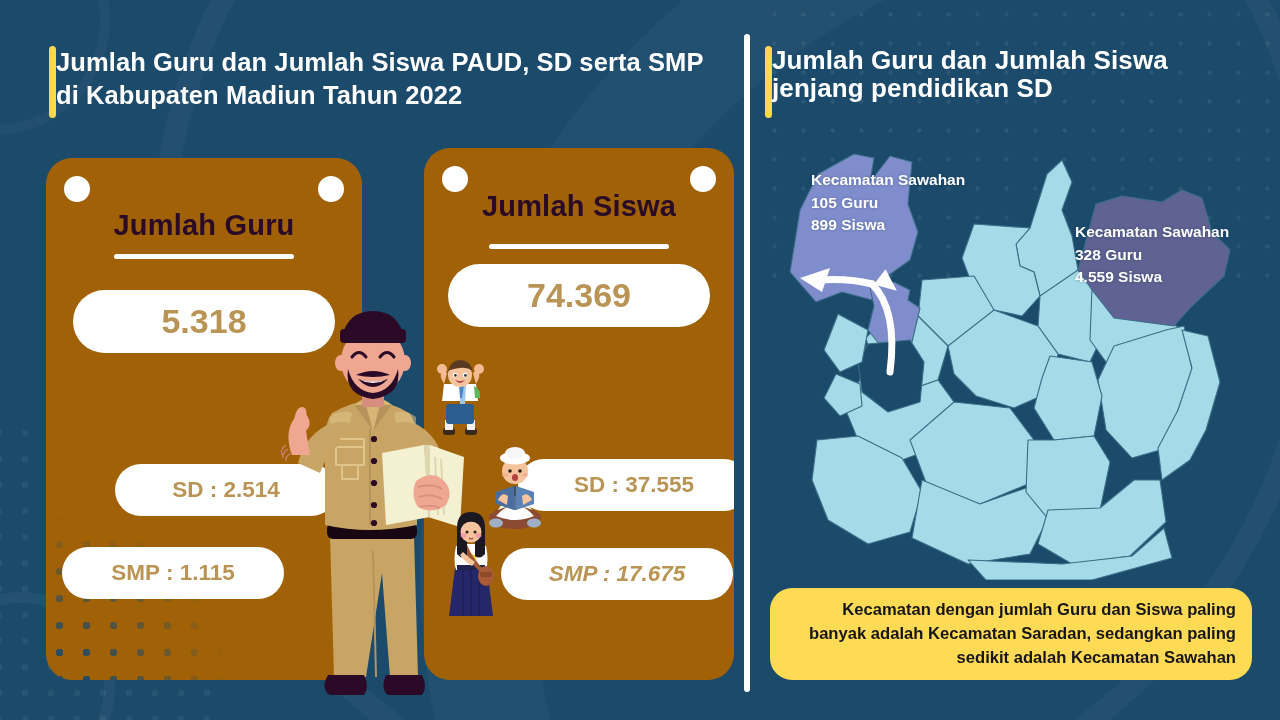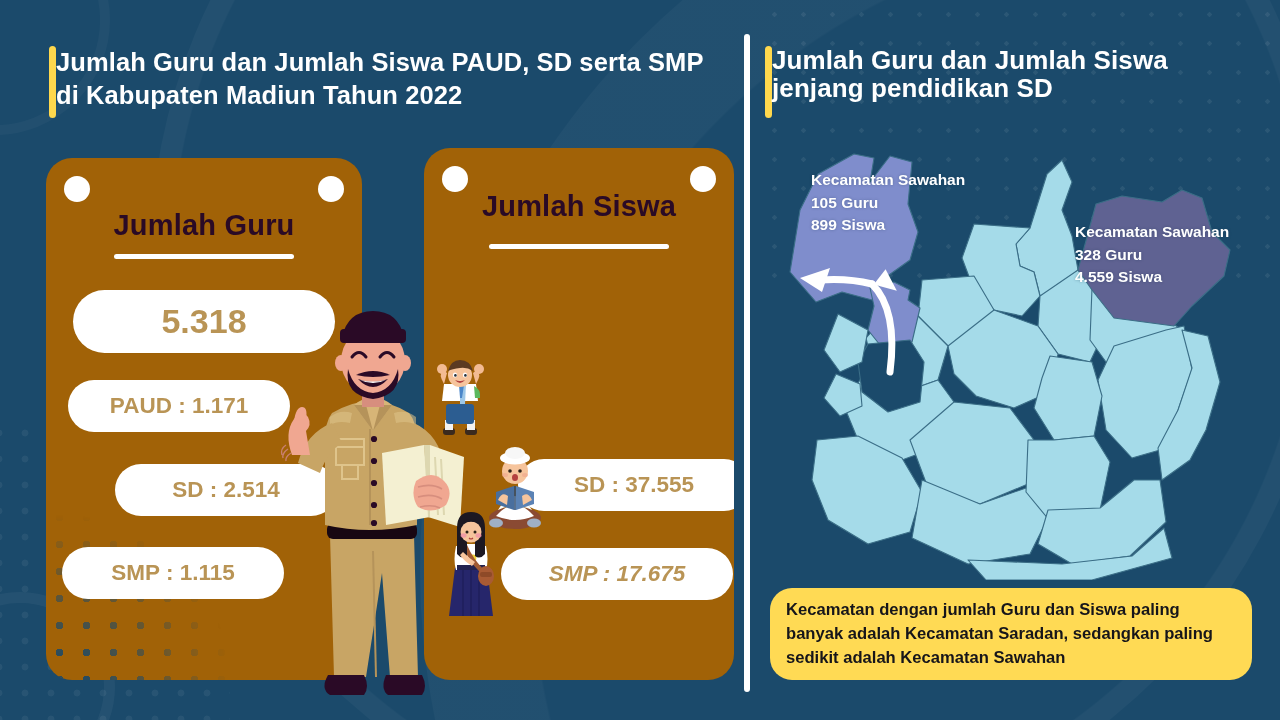--- a/index.html
+++ b/index.html
@@ -135,21 +135,21 @@
     font-size:15.5px; line-height:22.5px; white-space:nowrap;
     text-shadow: 0 0 3px rgba(20,50,75,.35);
   }
   #label-sawahan { left:49px; top:29px; }
   #label-saradan { left:313px; top:81px; }
 
   
   #caption-box {
     position:absolute; left:770px; top:588px; width:482px; height:92px;
     background:#ffda54; border-radius:22px;
-    display:flex; align-items:center; justify-content:center; text-align:left;
+    display:flex; align-items:center; justify-content:center; text-align:right;
     padding:6px 16px;
   }
   #caption-box .ctext {
     color:#16151a; font-weight:bold; font-size:16.6px; line-height:24px;
   }
 </style>
 </head>
 <body>
 
 <div class="bg">
@@ -173,30 +173,30 @@
   <div class="htxt">Jumlah Guru dan Jumlah Siswa jenjang pendidikan SD</div>
 </div>
 
 <div class="card" id="card-guru">
   <div class="dotfield"></div>
   <div class="pin l"></div>
   <div class="pin r"></div>
   <div class="card-title">Jumlah Guru</div>
   <div class="card-rule"></div>
   <div class="bigpill">5.318</div>
-  <div class="pill" id="pill-guru-0">PAUD : 1.171</div>
   <div class="pill" id="pill-guru-1">SD : 2.514</div>
   <div class="pill" id="pill-guru-2">SMP : 1.115</div>
 </div>
 
 <div class="card" id="card-siswa">
   <div class="pin l"></div>
   <div class="pin r"></div>
   <div class="card-title">Jumlah Siswa</div>
   <div class="card-rule"></div>
+  <div class="bigpill">74.369</div>
   <div class="pill" id="pill-siswa-1">SD : 37.555</div>
   <div class="pill" id="pill-siswa-2">SMP : 17.675</div>
 </div>
 
 <svg class="illus" id="student-paud" viewBox="0 0 58 82">
   <g>
     <rect x="11" y="70" width="12" height="7" rx="3" fill="#3a2a1e"></rect>
     <rect x="33" y="70" width="12" height="7" rx="3" fill="#3a2a1e"></rect>
     <rect x="13" y="62" width="8" height="10" fill="#f2f2f2"></rect>
     <rect x="35" y="62" width="8" height="10" fill="#f2f2f2"></rect>

